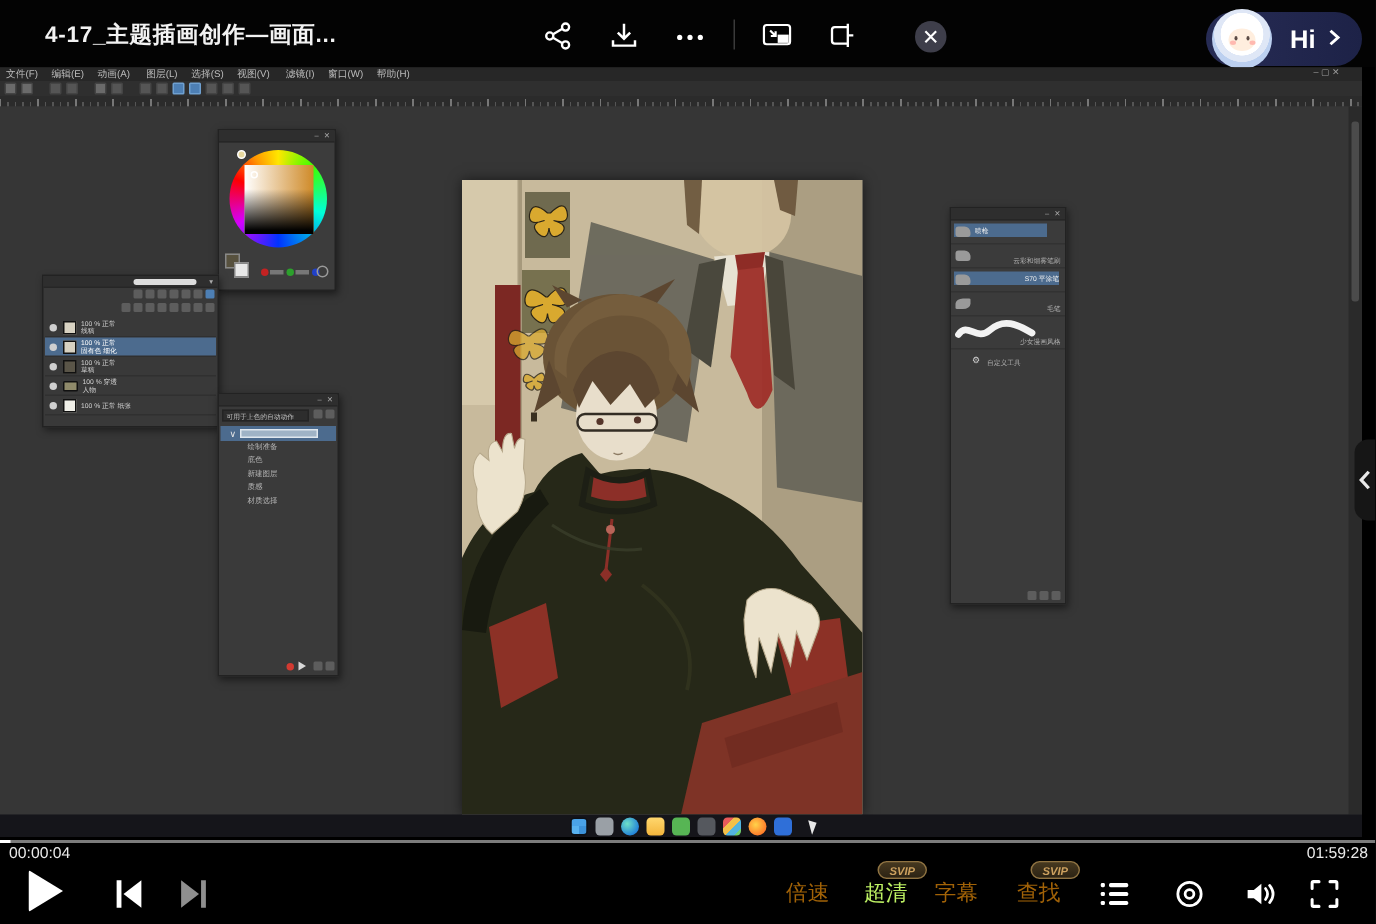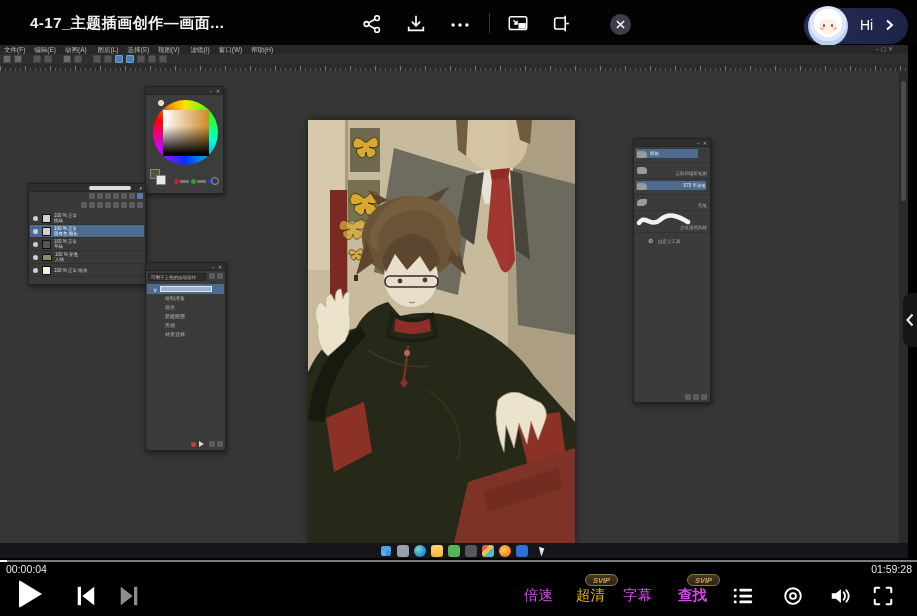--- a/index.html
+++ b/index.html
@@ -20,21 +20,21 @@
                border:1px solid #4d548c;color:#eceaf6;font-size:13px;display:flex;align-items:center;
                justify-content:center;white-space:nowrap;}
   #hi-pill{left:804px;top:8px;width:104px;height:36px;border-radius:18px;
            background:linear-gradient(90deg,#272c55,#1d2247);display:flex;align-items:center;}
   #avatar{position:absolute;left:4px;top:-2px;width:40px;height:40px;border-radius:50%;
           background:radial-gradient(circle at 50% 42%,#ffffff 0 46%,#dfe7f6 47% 60%,#bcd0f0 61% 100%);
           overflow:hidden;}
   #avatar .face{position:absolute;left:11px;top:13px;width:18px;height:15px;border-radius:50%;background:#ffeede;}
   #avatar .eye{position:absolute;top:18px;width:2px;height:3px;border-radius:50%;background:#5b4a44;}
   #avatar .cheek{position:absolute;top:21px;width:4px;height:3px;border-radius:50%;background:#ffb9b0;}
-  #hi-label{position:absolute;left:56px;top:9px;font-size:14px;font-weight:normal;color:#fff;}
+  #hi-label{position:absolute;left:56px;top:9px;font-size:17px;font-weight:bold;color:#fff;}
   #hi-chevron{position:absolute;left:78px;top:10px;width:14px;height:14px;color:#fff;}
 
   
   #video{left:0;top:45px;width:917px;height:513px;background:#000;}
   #appwin{position:absolute;left:0;top:0;width:908px;height:513px;background:#353535;}
   #menubar{position:absolute;left:0;top:0;width:908px;height:9px;background:#272727;color:#bdbdbd;
            font-size:6.5px;line-height:9px;white-space:nowrap;padding-left:4px;}
   #menubar span{margin-right:9px;}
   #winctl{position:absolute;right:6px;top:0;font-size:6px;color:#9a9a9a;line-height:9px;}
   #toolbar{position:absolute;left:0;top:9px;width:908px;height:10px;background:#2f2f2f;display:flex;align-items:center;padding-left:3px;}
@@ -130,22 +130,22 @@
 
   
   #bottombar{left:0;top:558px;width:917px;height:58px;background:#000;}
   #progress{position:absolute;left:0;top:2px;width:917px;height:2px;background:#7c7c7c;}
   #progress-played{position:absolute;left:0;top:0;width:7px;height:2px;background:#fff;}
   #time-cur{position:absolute;left:6px;top:5px;font-size:10.5px;color:#e9e9e9;}
   #time-total{position:absolute;right:5px;top:5px;font-size:10.5px;color:#e9e9e9;}
   #play-btn{position:absolute;left:19px;top:22px;width:0;height:0;border-left:23px solid #fff;
             border-top:14px solid transparent;border-bottom:14px solid transparent;border-radius:2px;}
   .skipico{position:absolute;top:27px;width:22px;height:20px;}
-  .ctl-label{position:absolute;top:28px;font-size:14.5px;color:#d946ef;white-space:nowrap;}
-  .ctl-label.gold{color:#eab308;}
+  .ctl-label{position:absolute;top:28px;font-size:14.5px;color:#a16207;white-space:nowrap;}
+  .ctl-label.gold{color:#bef264;}
   .svip{position:absolute;top:16px;width:33px;height:12px;border-radius:7px;border:1px solid #8f7342;
         background:linear-gradient(#463а22,#2c2314);background:linear-gradient(#46381f,#2c2314);
         color:#cda15f;font-size:7.5px;font-weight:bold;font-style:italic;text-align:center;line-height:11px;}
   .ctl-ico{position:absolute;top:27px;width:22px;height:22px;color:#fff;}
   .ctl-ico svg{width:100%;height:100%;}
 </style>
 </head>
 <body>
 
 <div id="stage">
@@ -491,21 +491,21 @@
           <path d="M3,2 L16,12 L3,22 Z"></path>
           <rect x="17.5" y="2" width="3.5" height="20"></rect>
         </svg>
     </div>
 
     <div class="ctl-label" style="left:524px;">倍速</div>
     <div class="svip" style="left:585px;">SVIP</div>
     <div class="ctl-label gold" style="left:576px;">超清</div>
     <div class="ctl-label" style="left:623px;">字幕</div>
     <div class="svip" style="left:687px;">SVIP</div>
-    <div class="ctl-label" style="left:678px;font-weight:bold;">查找</div>
+    <div class="ctl-label" style="left:678px;">查找</div>
 
     <div class="ctl-ico" style="left:732px;">
       <svg viewBox="0 0 24 24" fill="#fff">
         <rect x="2" y="4" width="3" height="3" rx="1"></rect>
           <rect x="8" y="4" width="14" height="3" rx="1.2"></rect>
         <rect x="2" y="10.5" width="3" height="3" rx="1"></rect>
           <rect x="8" y="10.5" width="14" height="3" rx="1.2"></rect>
         <rect x="2" y="17" width="3" height="3" rx="1"></rect>
           <rect x="8" y="17" width="14" height="3" rx="1.2"></rect>
       </svg>

